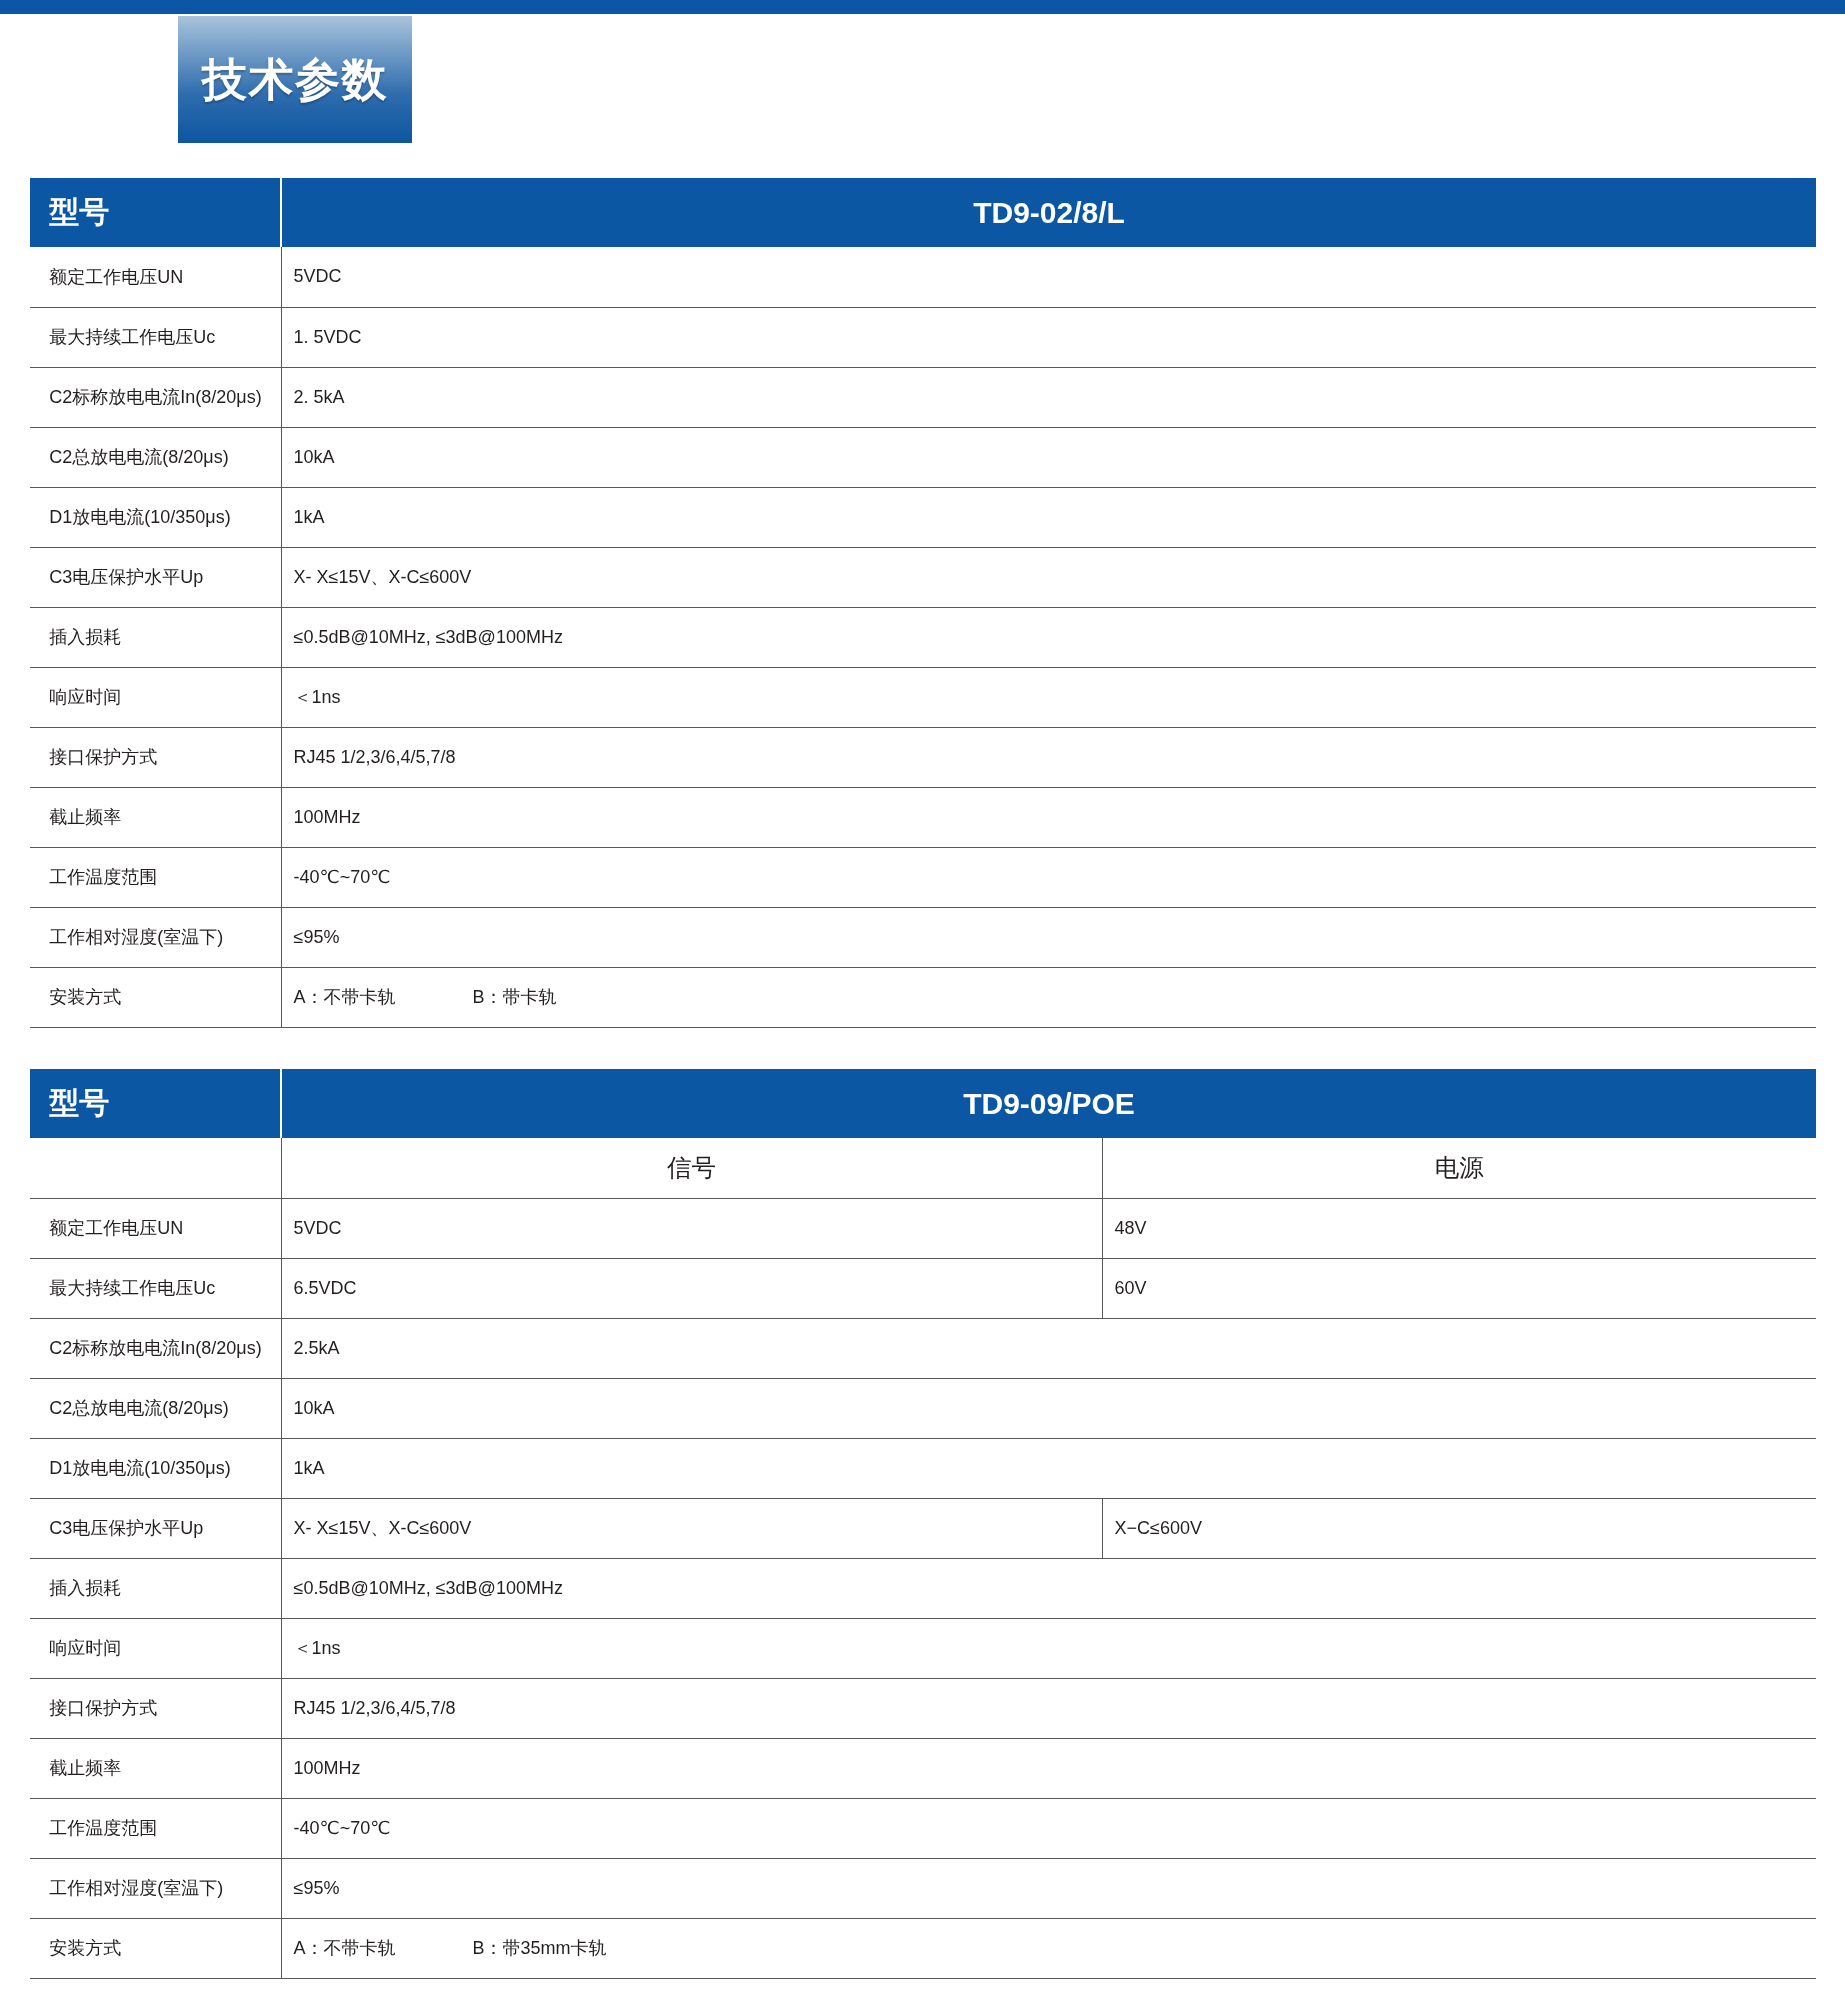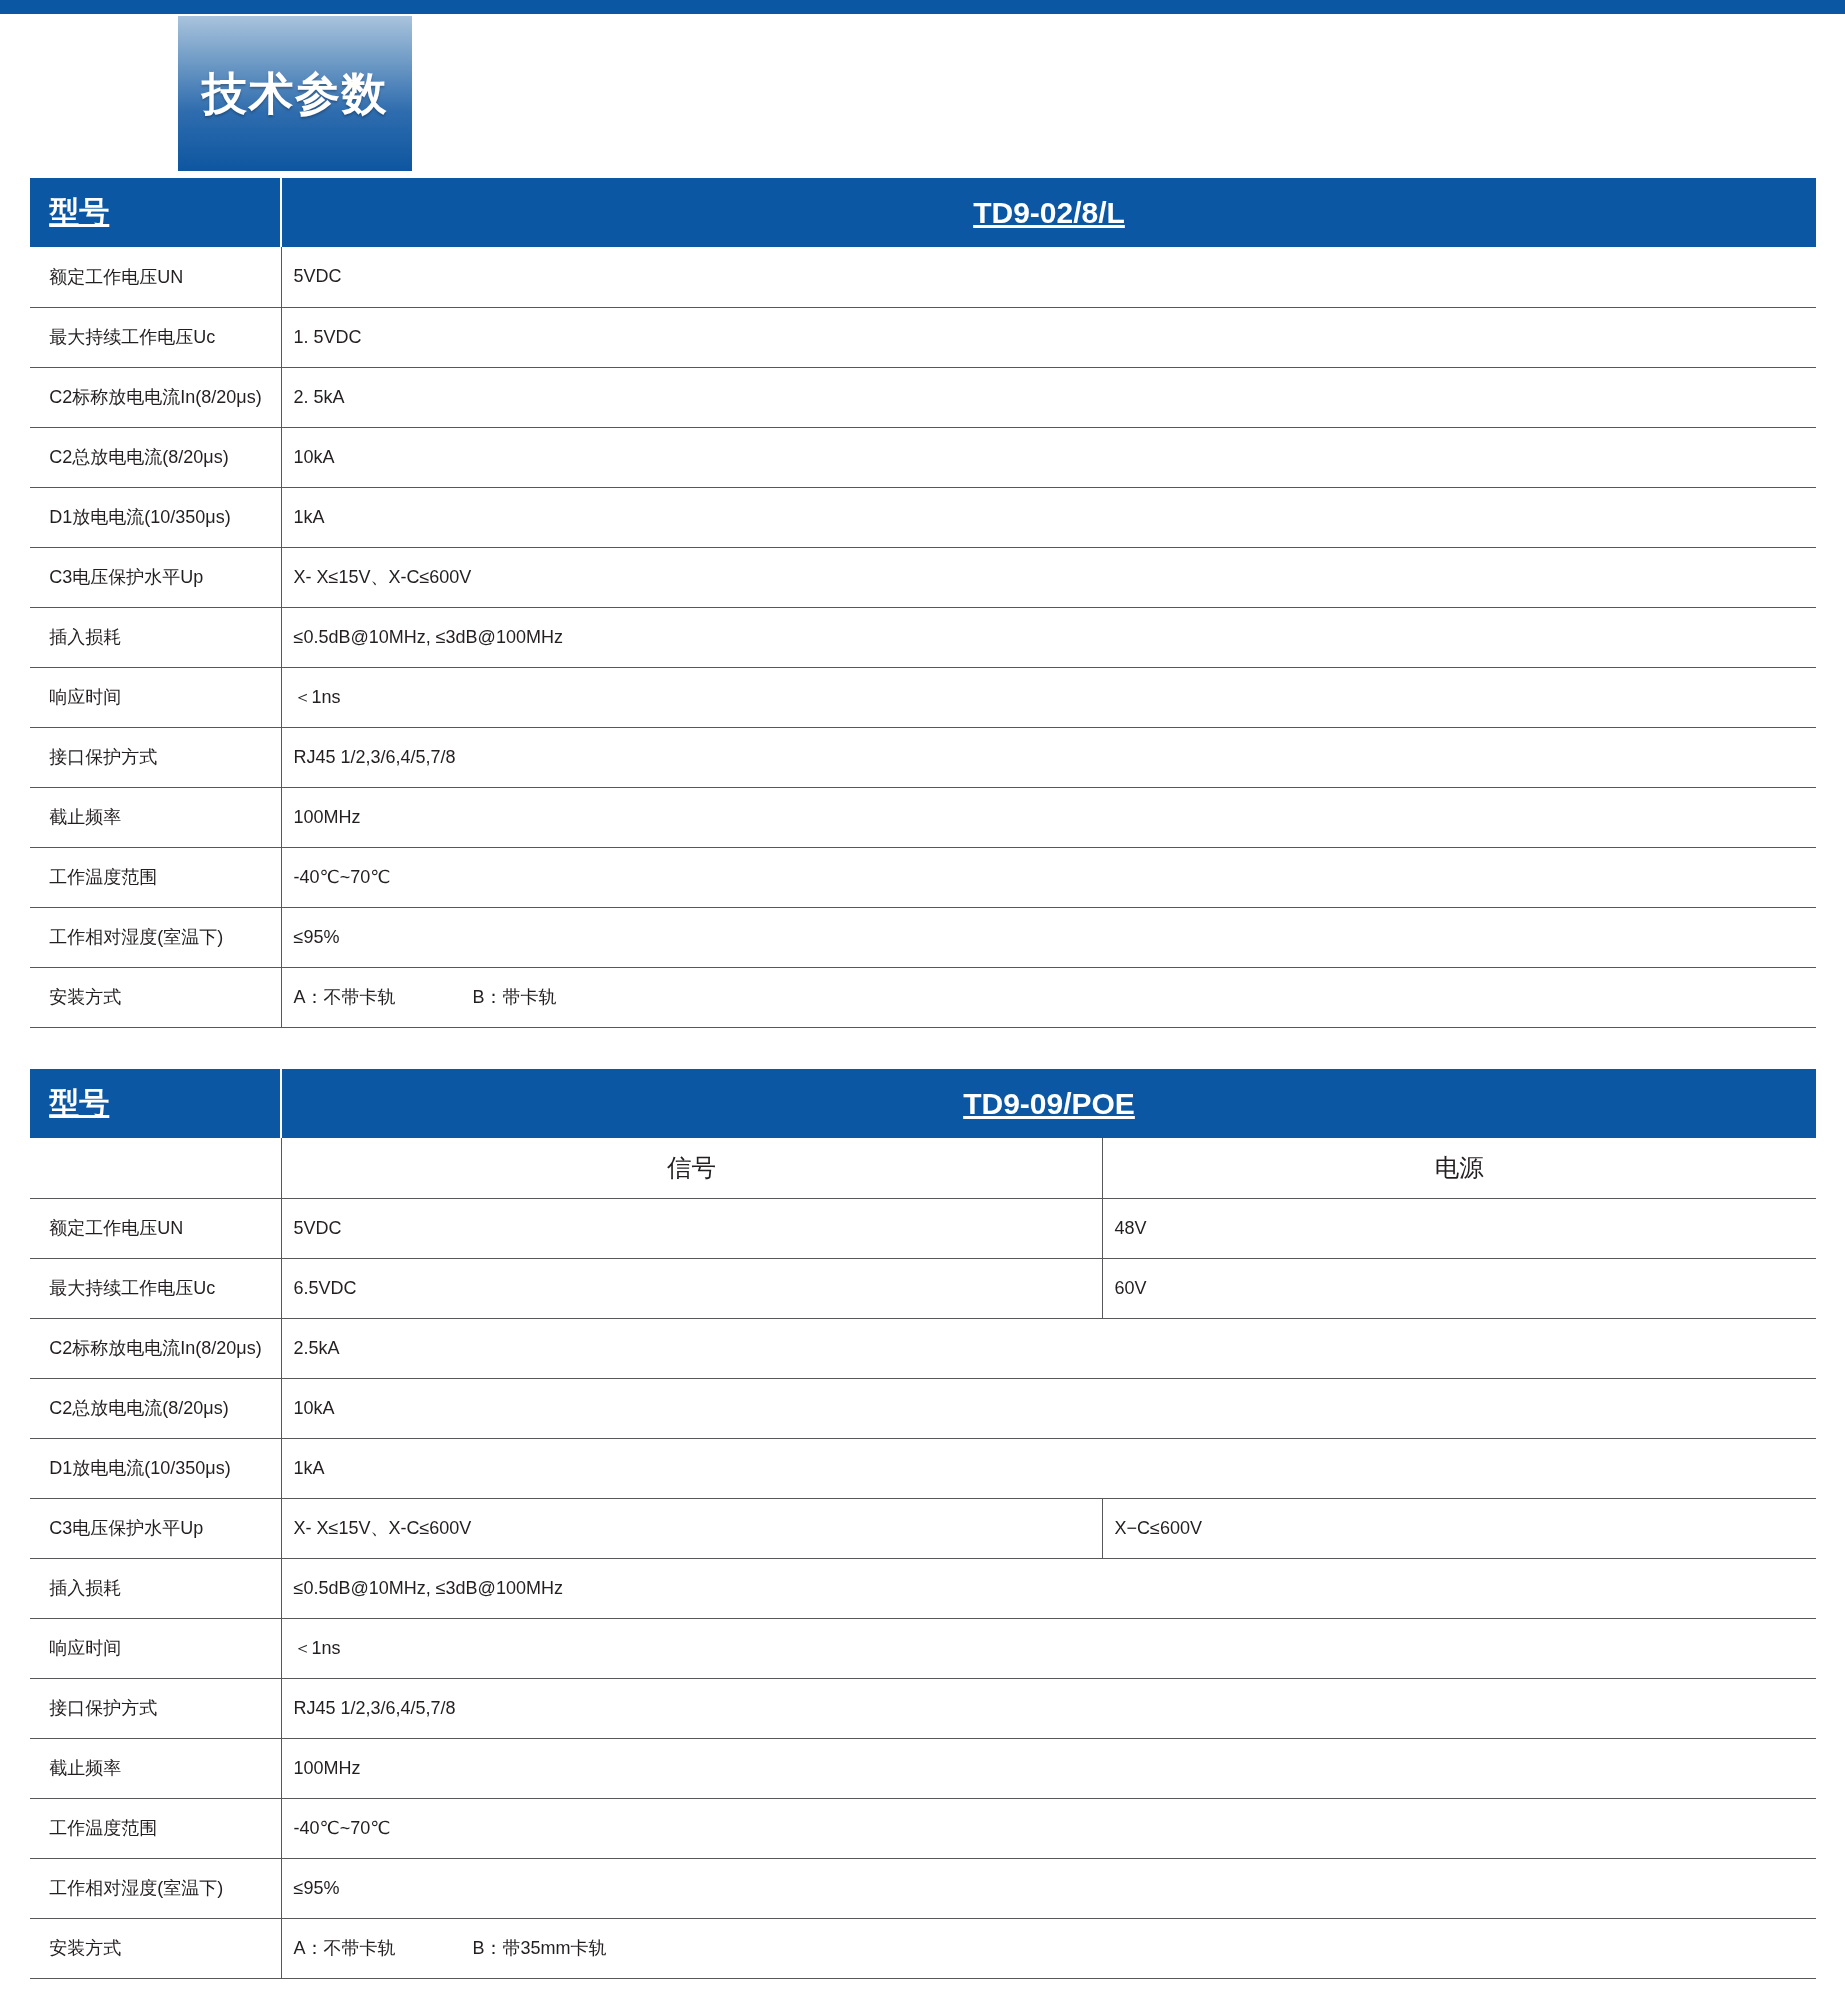--- a/index.html
+++ b/index.html
@@ -13,21 +13,21 @@
   
   .top-bar {
     position: absolute; left: 0; top: 0;
     width: 1845px; height: 14px;
     background: #0b57a4;
   }
 
   
   .title-badge {
     position: absolute; left: 178px; top: 16.4px;
-    width: 234px; height: 155px;
+    width: 234px; height: 127px;
     background: linear-gradient(to bottom, #a9c3dd 0%, #7da5cb 22%, #2e6cae 62%, #0d56a0 100%);
     display: flex; align-items: center; justify-content: center;
   }
   .title-badge .badge-text {
     color: #ffffff;
     font-size: 45px;
     font-weight: 700;
     letter-spacing: 1.5px;
     text-shadow: 0 1.5px 2.2px rgba(0,0,0,.25);
   }
@@ -49,21 +49,20 @@
   .spec-table col.c-full  { width: 1535px; }
 
   .spec-table tr.hdr-row th {
     background: #0b57a4;
     color: #ffffff;
     font-size: 30px;
     font-weight: 700;
     height: 69px;
     vertical-align: middle;
     border: none;
-    text-decoration: underline;
   }
   .spec-table tr.hdr-row th.hdr-label {
     text-align: left;
     padding-left: 19.3px;
     border-right: 2.2px solid #ffffff;
   }
   .spec-table tr.hdr-row th.hdr-model {
     text-align: center;
   }
 

